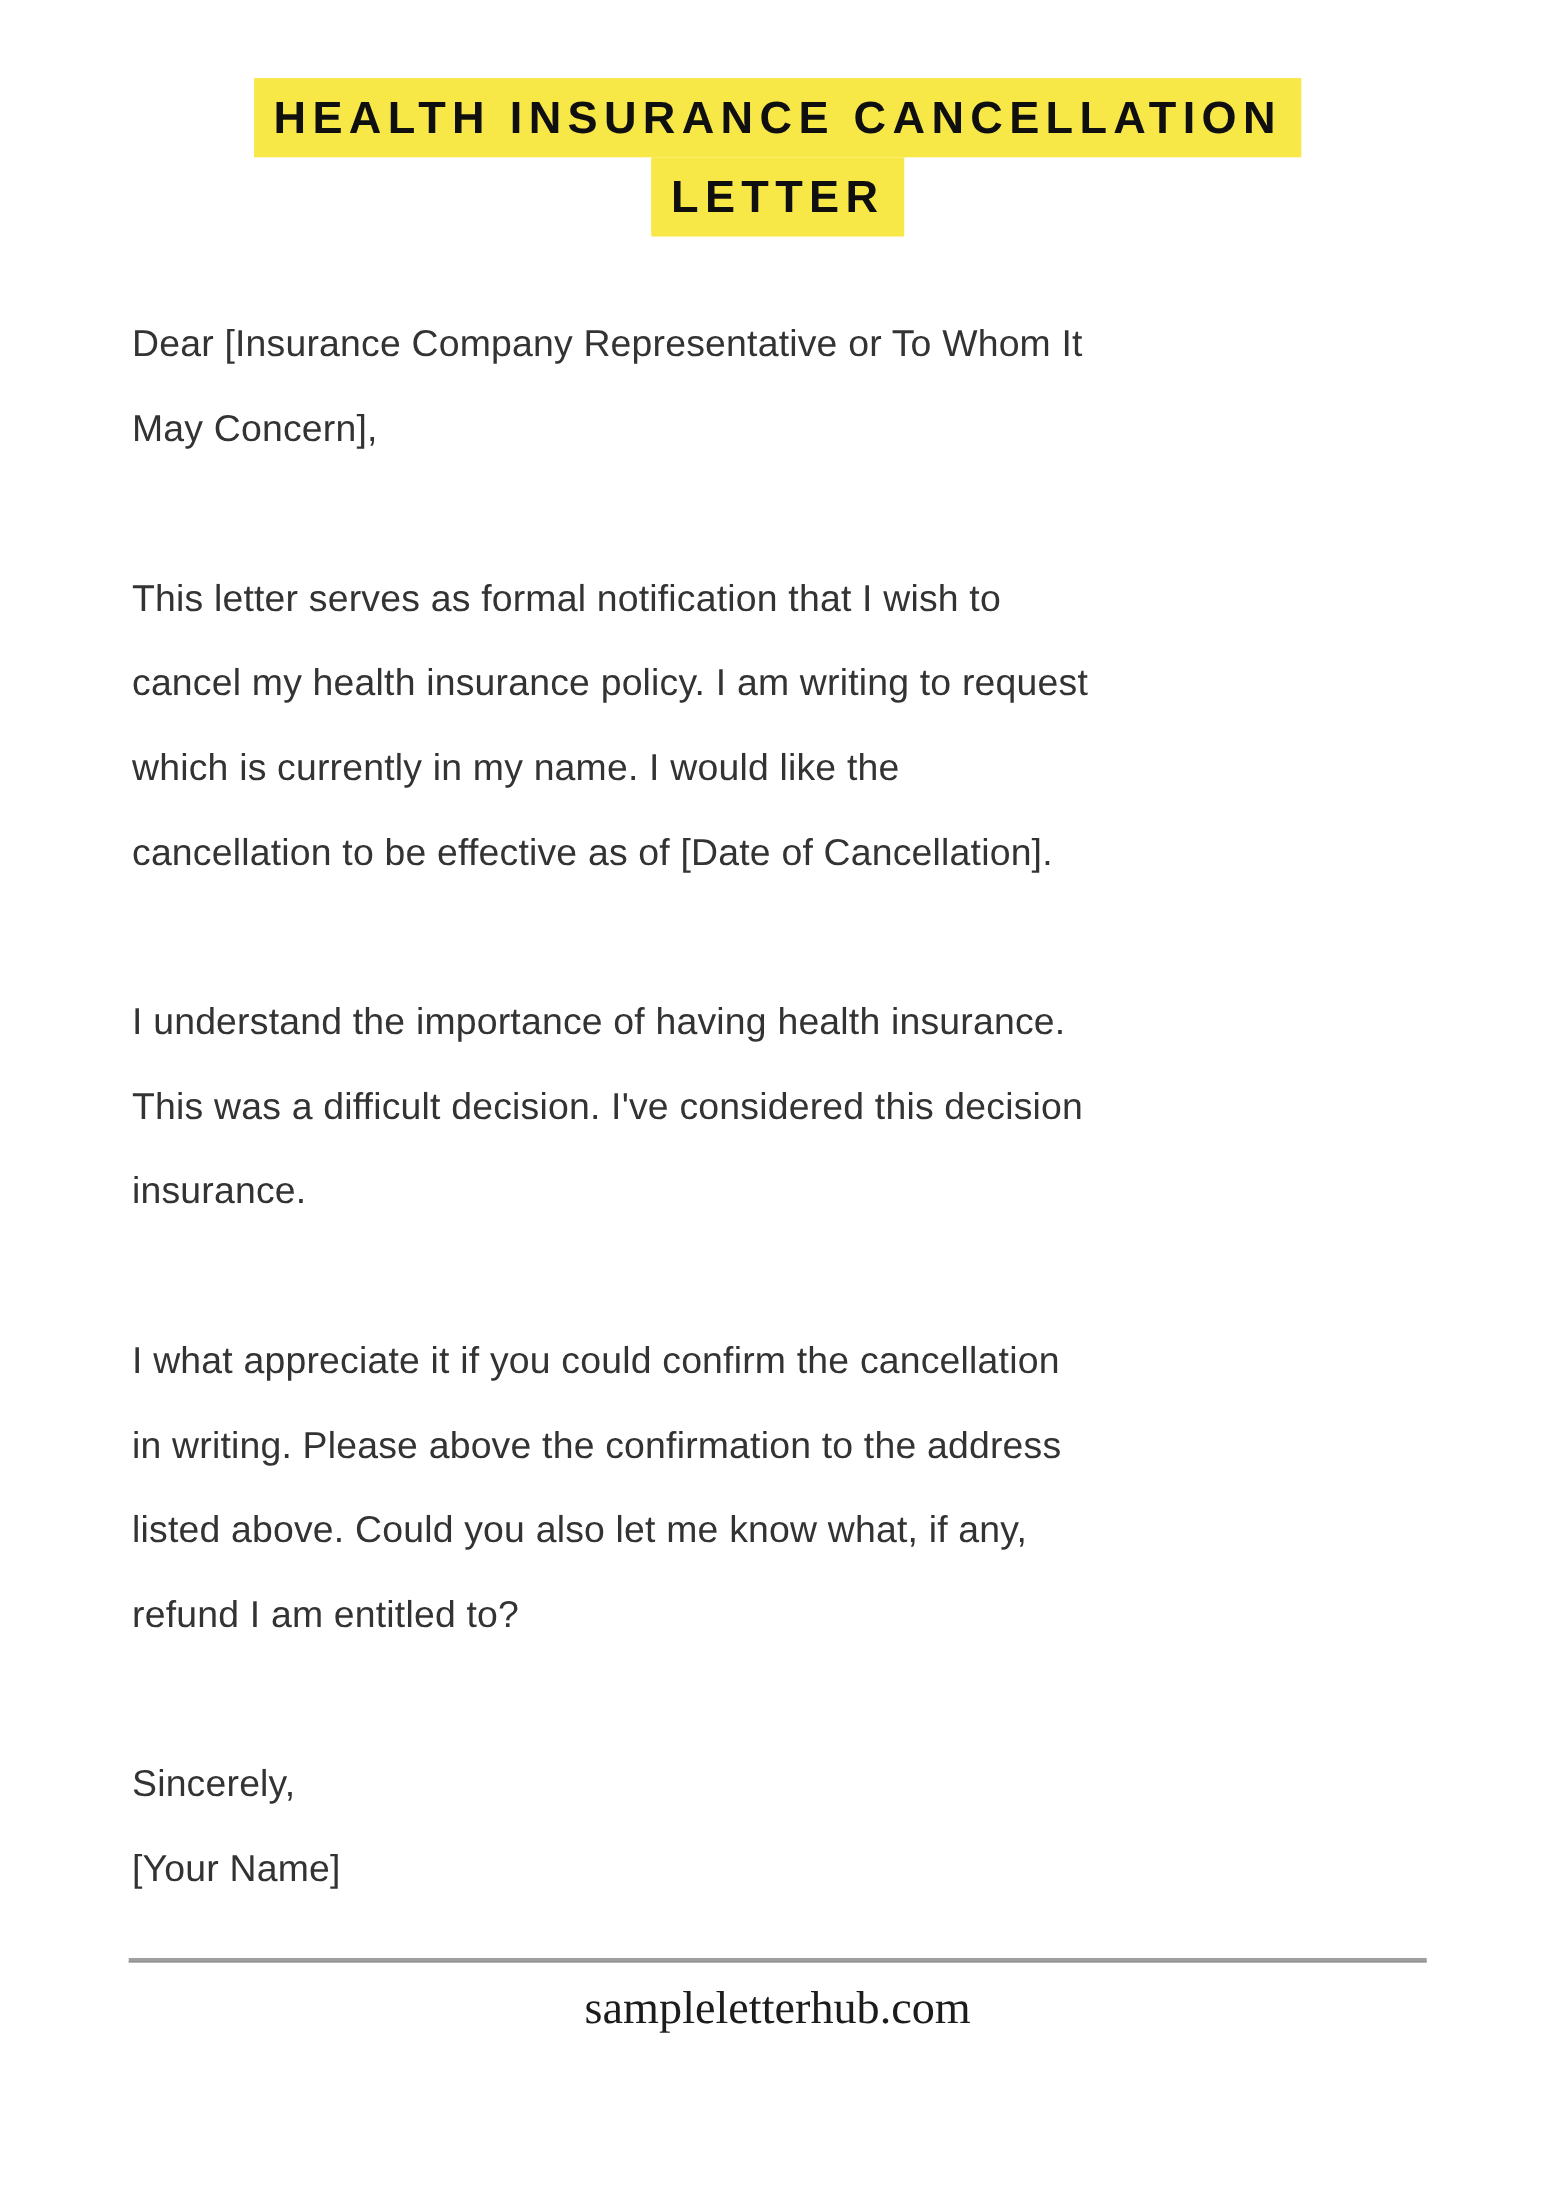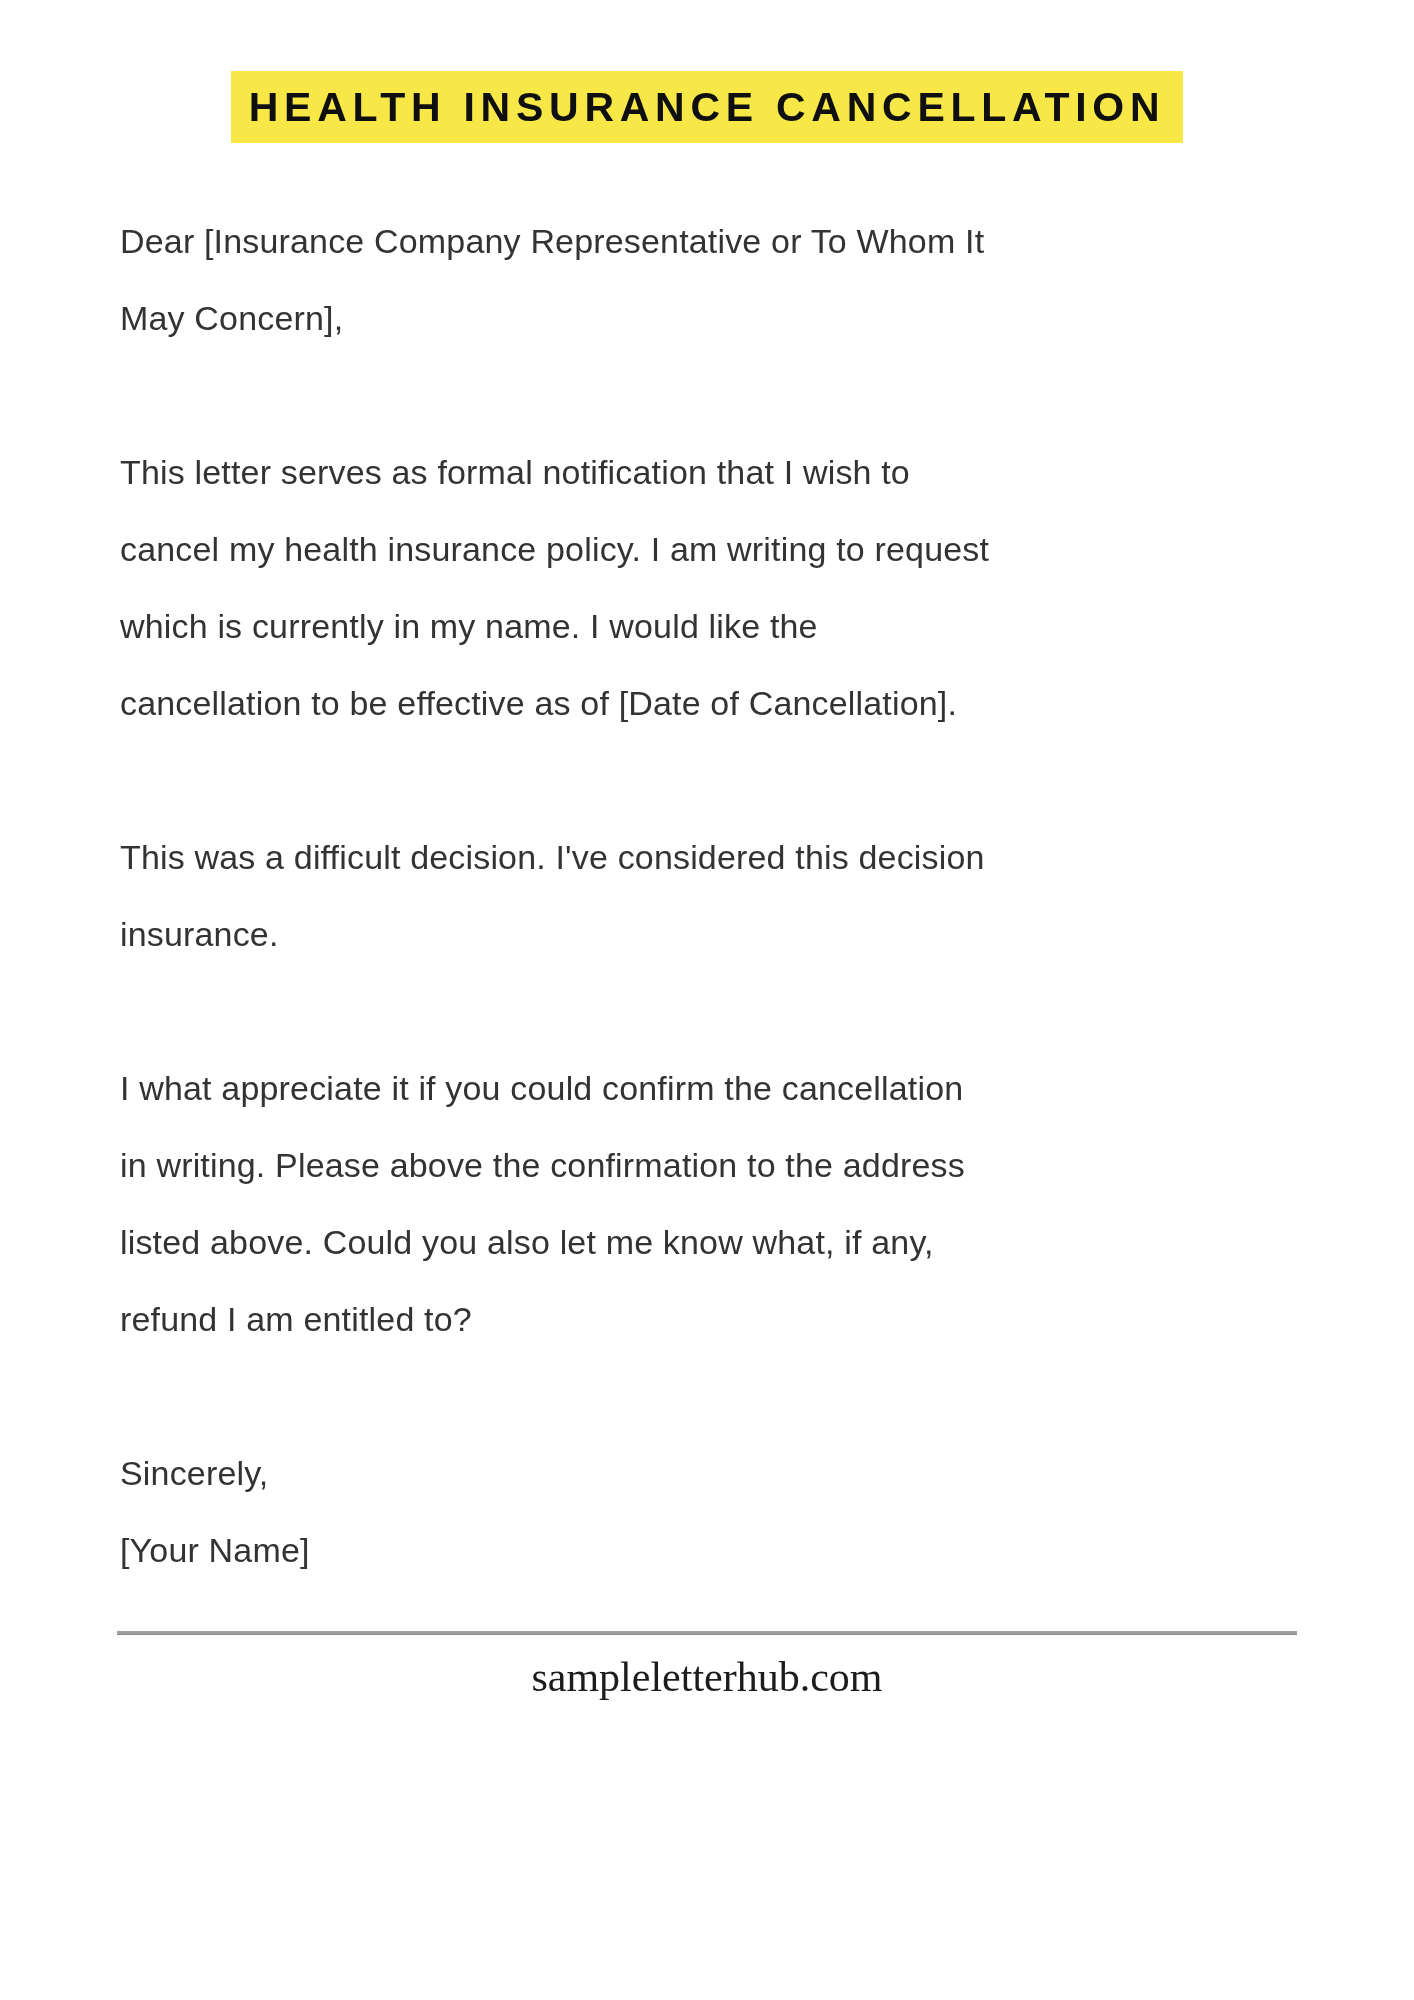--- a/index.html
+++ b/index.html
@@ -32,37 +32,39 @@
             font-family: "Liberation Serif", serif; font-size: 42px;
             line-height: 52px; color: #1c1c1c; }
 </style>
 </head>
 <body>
 
 <div class="doc">
 
   <header class="title-block">
     <div class="title-line"><span class="hl">HEALTH INSURANCE CANCELLATION</span></div>
+    <div class="title-line"><span class="hl">LETTER</span></div>
   </header>
 
   <main class="body-text">
 
     <p class="para">
       <span class="line">Dear [Insurance Company Representative or To Whom It</span>
       <span class="line">May Concern],</span>
     </p>
 
     <p class="para">
       <span class="line">This letter serves as formal notification that I wish to</span>
       <span class="line">cancel my health insurance policy. I am writing to request</span>
       <span class="line">which is currently in my name. I would like the</span>
       <span class="line">cancellation to be effective as of [Date of Cancellation].</span>
     </p>
 
     <p class="para">
+      <span class="line">I understand the importance of having health insurance.</span>
       <span class="line">This was a difficult decision. I've considered this decision</span>
       <span class="line">insurance.</span>
     </p>
 
     <p class="para">
       <span class="line">I what appreciate it if you could confirm the cancellation</span>
       <span class="line">in writing. Please above the confirmation to the address</span>
       <span class="line">listed above. Could you also let me know what, if any,</span>
       <span class="line">refund I am entitled to?</span>
     </p>

